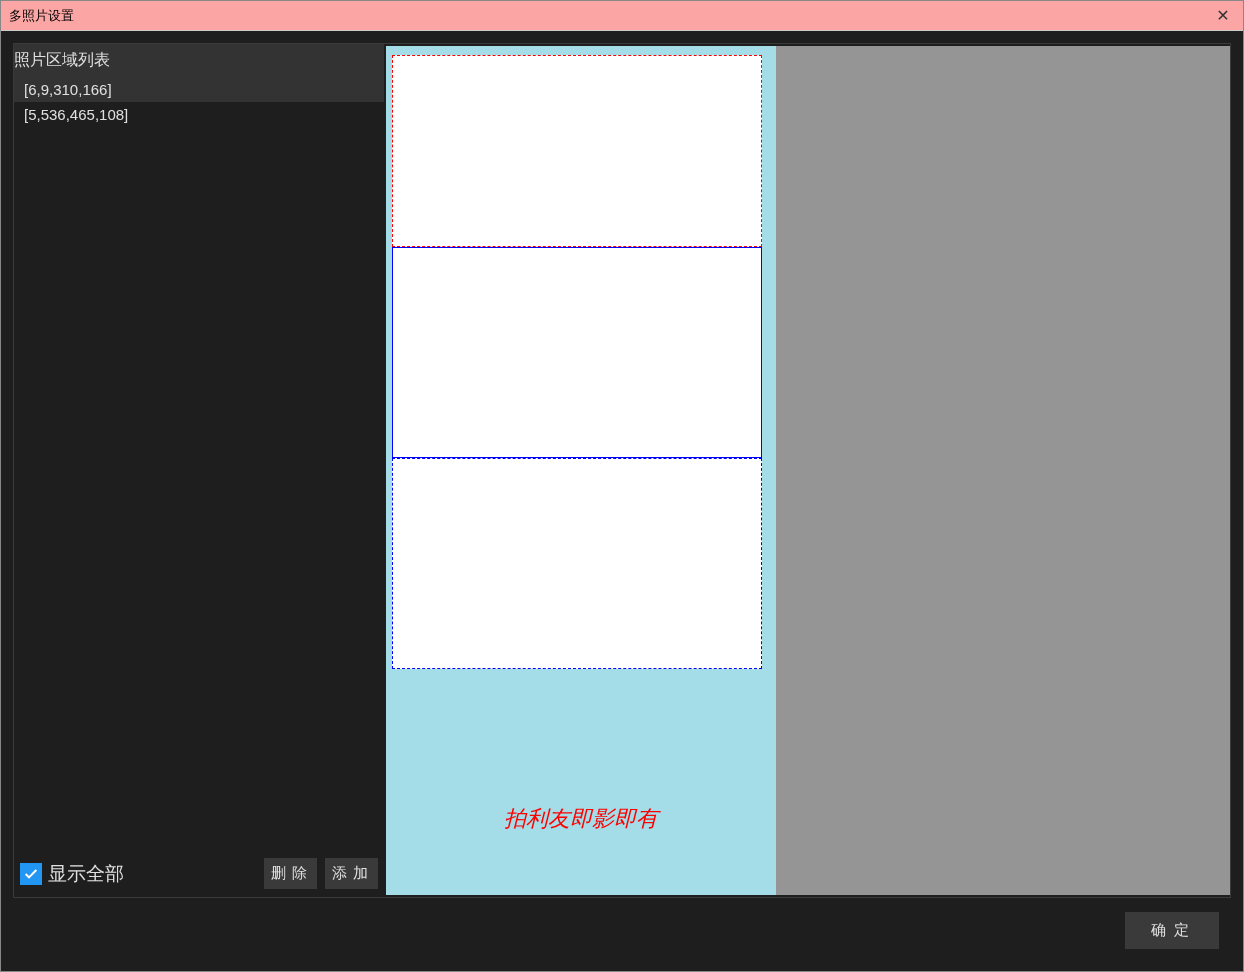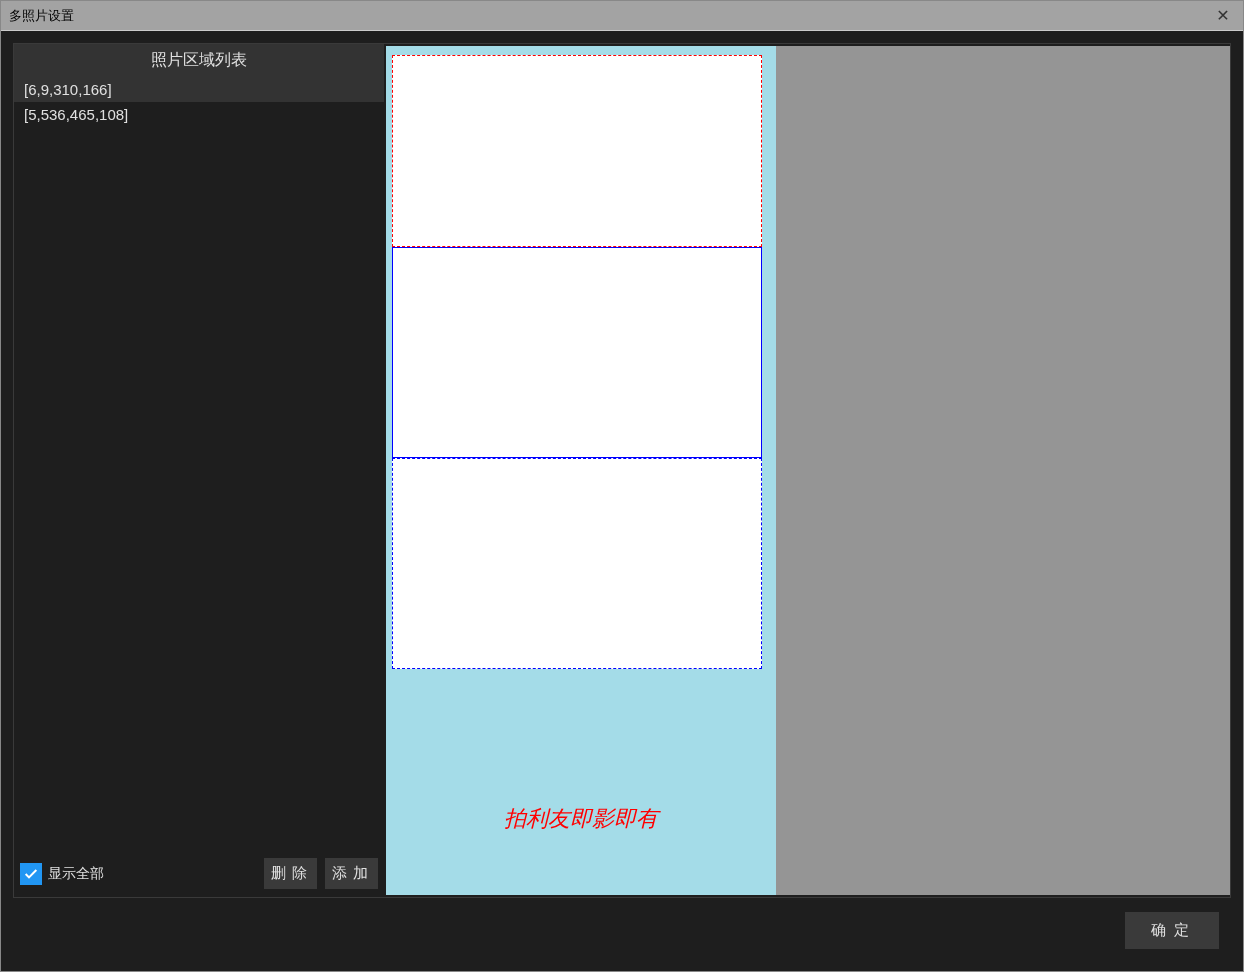--- a/index.html
+++ b/index.html
@@ -12,21 +12,21 @@
     }
     .window {
       width: 100%;
       height: 100%;
       display: flex;
       flex-direction: column;
       border: 1px solid #888;
     }
     .titlebar {
       height: 30px;
-      background: #a3a3a3;
+      background: #fca5a5;
       display: flex;
       align-items: center;
       justify-content: space-between;
       padding: 0 8px;
       border-bottom: 1px solid #ccc;
     }
     .titlebar-title {
       font-size: 13px;
       color: #000;
     }
@@ -56,21 +56,20 @@
     }
     .left-panel {
       width: 370px;
       display: flex;
       flex-direction: column;
       background: #1e1e1e;
     }
     .panel-header {
       background: #333333;
       color: #e0e0e0;
-      text-align: center;
       padding: 6px 0;
       font-size: 16px;
     }
     .region-list {
       flex: 1;
       overflow-y: auto;
       background: #1e1e1e;
     }
     .region-item {
       color: #e0e0e0;
@@ -98,21 +97,21 @@
       height: 22px;
       background: #2196f3;
       display: flex;
       align-items: center;
       justify-content: center;
       cursor: pointer;
     }
     .checkbox svg { width: 16px; height: 16px; }
     .checkbox-label {
       color: #e0e0e0;
-      font-size: 14px;
+      font-size: 19px;
     }
     .btn {
       background: #3a3a3a;
       color: #e0e0e0;
       border: none;
       padding: 6px 4px;
       font-size: 15px;
       cursor: pointer;
       letter-spacing: 6px;
       text-indent: 3px;

